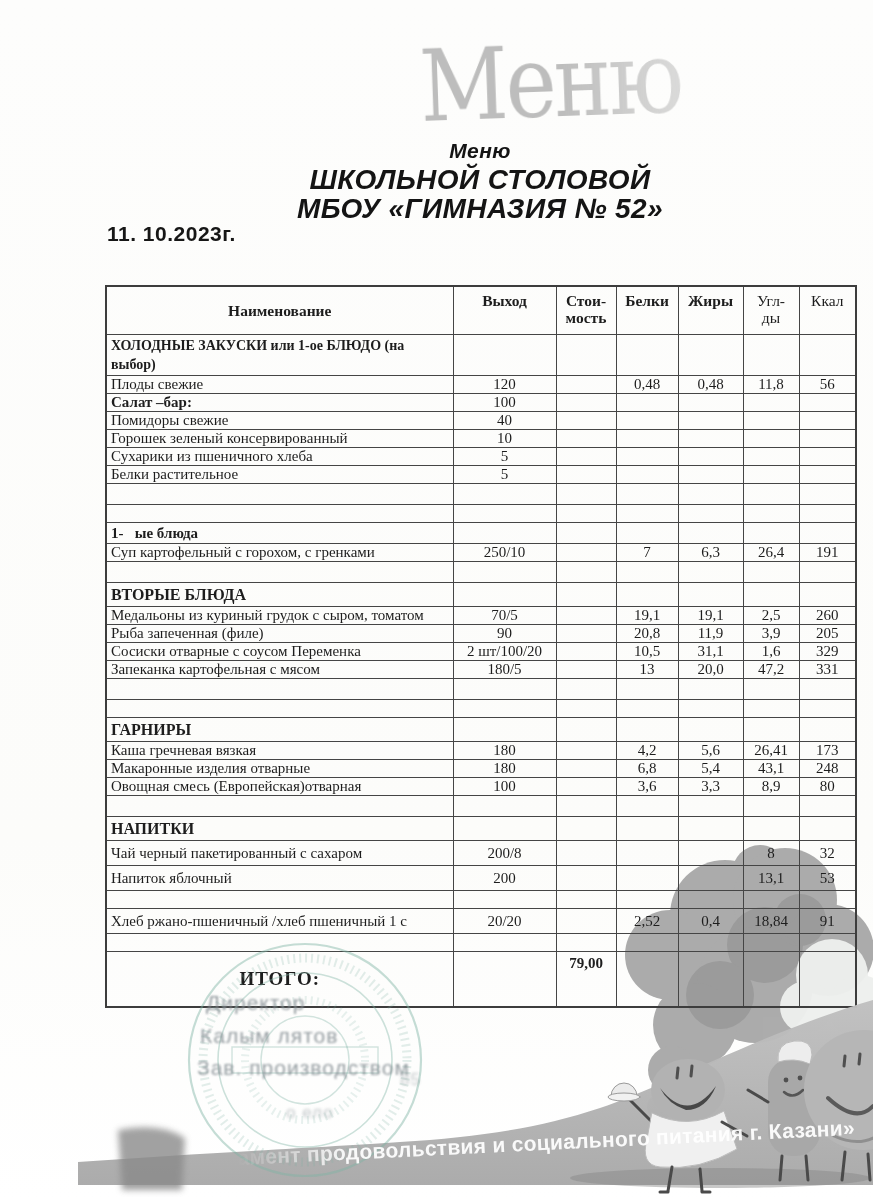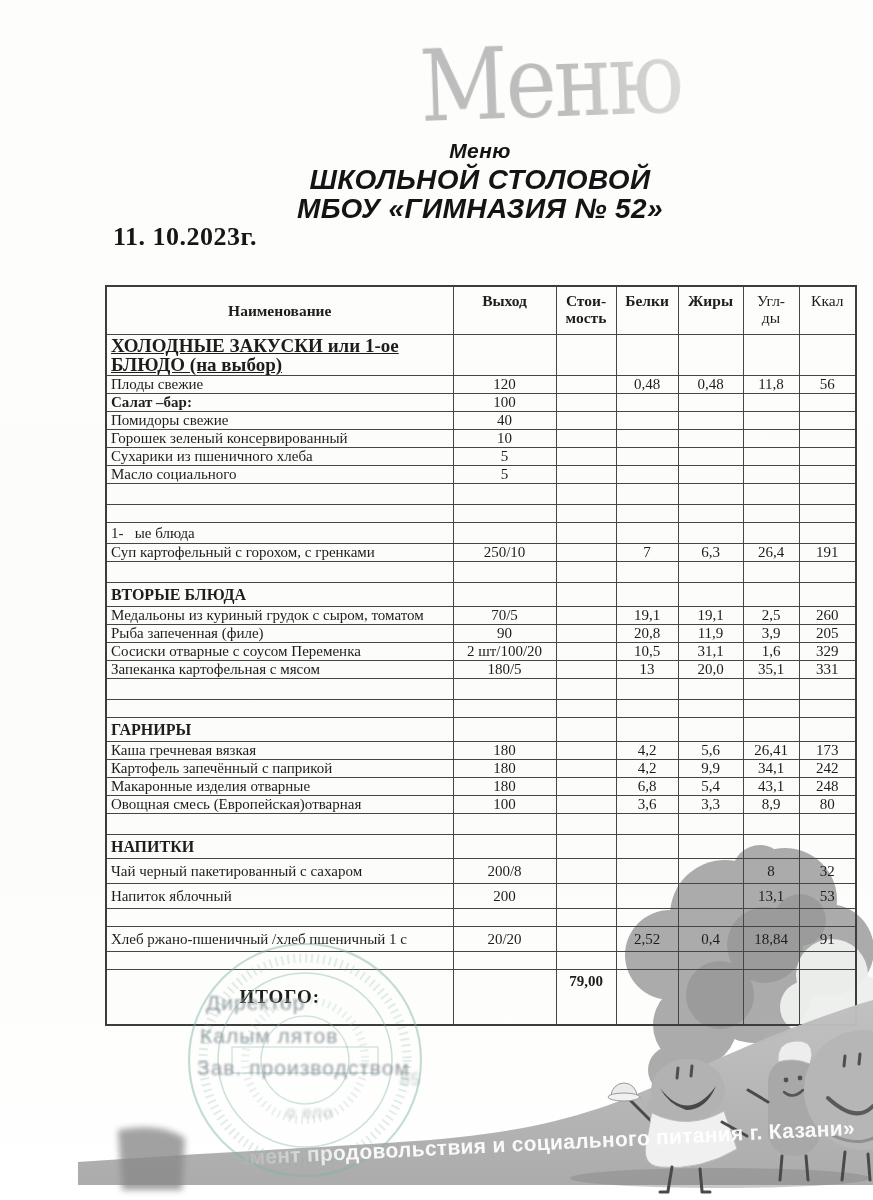--- a/index.html
+++ b/index.html
@@ -19,23 +19,23 @@
             mask-image:linear-gradient(90deg,#000 55%,rgba(0,0,0,.55) 100%);
   }
   .title-block{
     position:absolute;left:90px;top:136px;width:780px;z-index:1;
     text-align:center;font-family:"Liberation Sans",sans-serif;
     font-weight:bold;font-style:italic;color:#141414;
   }
   .title-line{line-height:29px;font-size:28px;letter-spacing:.4px;}
   .title-line.first{font-size:21px;}
   .date{
-    position:absolute;left:113px;top:222px;z-index:1;
-    font-family:Liberation Serif, serif;font-weight:bold;
-    font-size:26px;letter-spacing:.5px;color:#161616;
+    position:absolute;left:107px;top:222px;z-index:1;
+    font-family:Liberation Sans, sans-serif;font-weight:bold;
+    font-size:21px;letter-spacing:.5px;color:#161616;
   }
   
   .menu-table{
     position:absolute;left:105px;top:285px;width:750px;z-index:2;
     border-collapse:collapse;table-layout:fixed;
     font-family:"Liberation Serif",serif;font-size:15px;color:#1d1d1d;
   }
   .menu-table th,.menu-table td{
     border:1px solid #454545;padding:0 4px;overflow:hidden;white-space:nowrap;
     background:transparent;
@@ -49,23 +49,23 @@
   .c-name{text-align:left;padding-left:6px;}
   .c-val{text-align:center;}
   .k-item td,.k-empty td{height:17px;}
   .k-item-bold td{height:17px;}
   .k-item-bold .c-name{font-weight:bold;}
   .k-item-tall td{height:24px;}
   .k-empty-tall td{height:20px;}
   .k-section td{height:23px;}
   .k-section .c-name{font-weight:bold;font-size:16px;}
   .k-section2 td{height:40px;}
-  .k-section2 .c-name{font-weight:bold;font-size:19px;white-space:normal;line-height:19px;text-decoration:underline;}
+  .k-section2 .c-name{font-weight:bold;font-size:14px;white-space:normal;line-height:19px;}
   .k-section-ind td{height:20px;}
-  .k-section-ind .c-name{font-weight:normal;}
+  .k-section-ind .c-name{font-weight:bold;}
   .k-total td{height:38px;}
   .k-total .c-name{font-weight:bold;font-size:19px;text-align:center;
     vertical-align:bottom;padding-bottom:16px;letter-spacing:1px;}
   .k-total .c-cost{font-weight:bold;vertical-align:top;padding-top:3px;}
   
   .cloud-art{position:absolute;left:560px;top:845px;z-index:0;}
   .hill-art{position:absolute;left:0;top:940px;z-index:4;}
   .stamp-art{position:absolute;left:170px;top:930px;z-index:5;}
   .sig-line{
     position:absolute;z-index:6;font-family:"Liberation Sans",sans-serif;
@@ -201,21 +201,21 @@
         <tr class="k-item">
       <td class="c-name">Сухарики из пшеничного хлеба</td>
       <td class="c-val">5</td>
       <td class="c-val c-cost"></td>
       <td class="c-val"></td>
       <td class="c-val"></td>
       <td class="c-val"></td>
       <td class="c-val"></td>
     </tr>
         <tr class="k-item">
-      <td class="c-name">Масло социального</td>
+      <td class="c-name">Белки растительное</td>
       <td class="c-val">5</td>
       <td class="c-val c-cost"></td>
       <td class="c-val"></td>
       <td class="c-val"></td>
       <td class="c-val"></td>
       <td class="c-val"></td>
     </tr>
         <tr class="k-empty-tall">
       <td class="c-name"></td>
       <td class="c-val"></td>
@@ -296,21 +296,21 @@
       <td class="c-val">31,1</td>
       <td class="c-val">1,6</td>
       <td class="c-val">329</td>
     </tr>
         <tr class="k-item">
       <td class="c-name">Запеканка картофельная  с мясом</td>
       <td class="c-val">180/5</td>
       <td class="c-val c-cost"></td>
       <td class="c-val">13</td>
       <td class="c-val">20,0</td>
-      <td class="c-val">35,1</td>
+      <td class="c-val">47,2</td>
       <td class="c-val">331</td>
     </tr>
         <tr class="k-empty-tall">
       <td class="c-name"></td>
       <td class="c-val"></td>
       <td class="c-val c-cost"></td>
       <td class="c-val"></td>
       <td class="c-val"></td>
       <td class="c-val"></td>
       <td class="c-val"></td>
@@ -334,29 +334,20 @@
       <td class="c-val"></td>
     </tr>
         <tr class="k-item">
       <td class="c-name">Каша гречневая вязкая</td>
       <td class="c-val">180</td>
       <td class="c-val c-cost"></td>
       <td class="c-val">4,2</td>
       <td class="c-val">5,6</td>
       <td class="c-val">26,41</td>
       <td class="c-val">173</td>
-    </tr>
-        <tr class="k-item">
-      <td class="c-name">Картофель запечённый с паприкой</td>
-      <td class="c-val">180</td>
-      <td class="c-val c-cost"></td>
-      <td class="c-val">4,2</td>
-      <td class="c-val">9,9</td>
-      <td class="c-val">34,1</td>
-      <td class="c-val">242</td>
     </tr>
         <tr class="k-item">
       <td class="c-name">Макаронные изделия отварные</td>
       <td class="c-val">180</td>
       <td class="c-val c-cost"></td>
       <td class="c-val">6,8</td>
       <td class="c-val">5,4</td>
       <td class="c-val">43,1</td>
       <td class="c-val">248</td>
     </tr>

